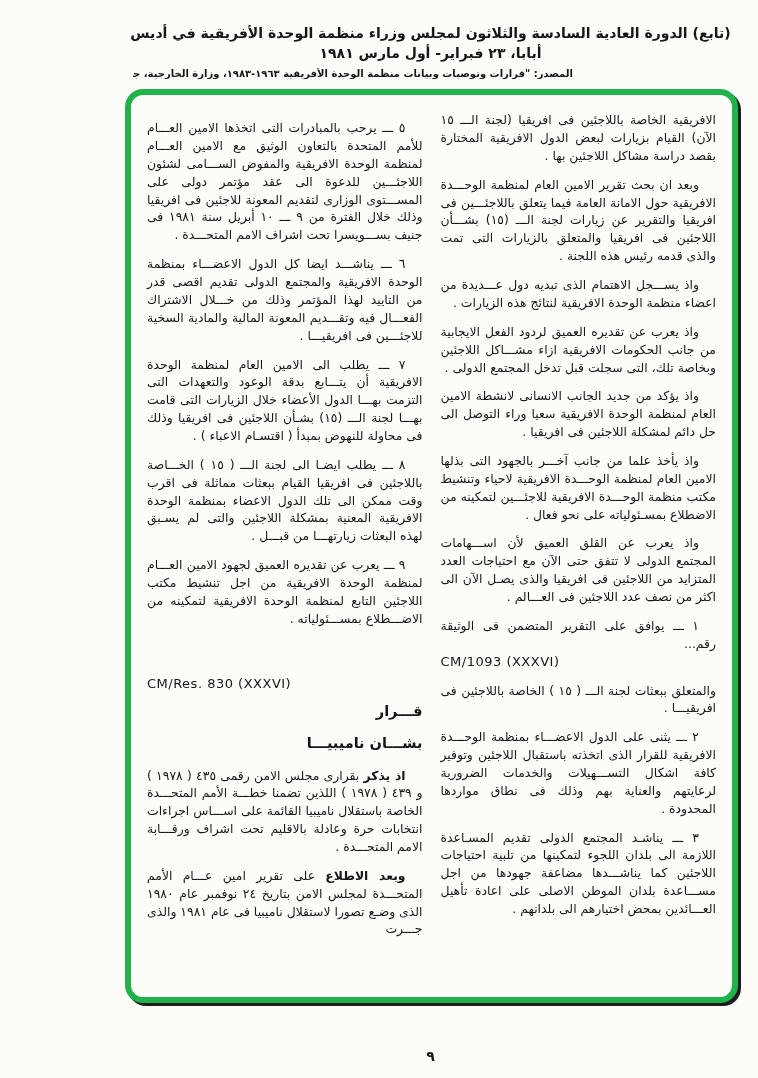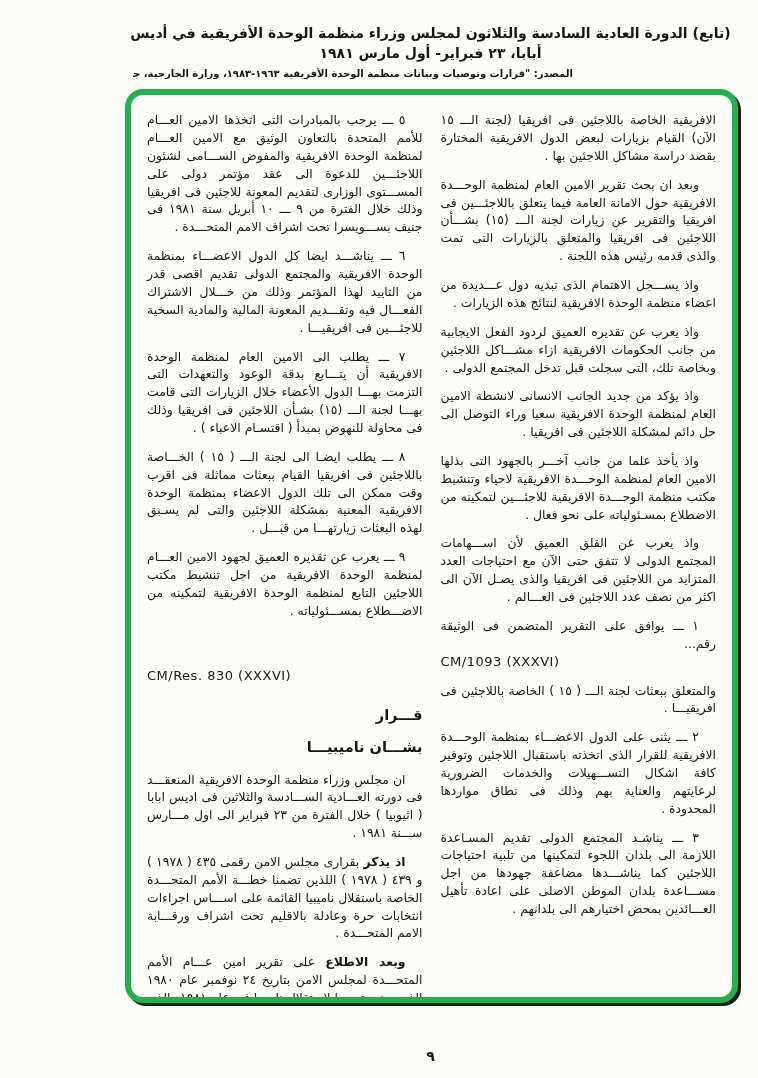--- a/index.html
+++ b/index.html
@@ -57,31 +57,31 @@
     flex: 1 1 0;
     min-width: 0;
   }
   .para {
     direction: rtl;
     text-align: justify;
     font-size: 12.4px;
     line-height: 1.44;
     margin: 0 0 11px;
   }
-  .para.indent { text-indent: 17px; }
+  .para.indent { text-indent: 17px; margin-top: 8px; }
   .para.tight { margin-bottom: 1px; }
   .para b { font-weight: bold; }
   .ref {
     direction: ltr;
     text-align: left;
     font-size: 13px;
     letter-spacing: 0.5px;
     margin: 0 0 13px;
   }
-  .ref.spaced { margin: 48px 0 24px; }
+  .ref.spaced { margin: 48px 0 12px; }
   .heading {
     direction: rtl;
     font-weight: bold;
     font-size: 14.5px;
     margin: 0 0 16px;
   }
   .page-footer {
     position: absolute;
     bottom: 14px;
     left: 0;
@@ -121,21 +121,20 @@
         </section>
       <section class="col col-left">
           <p class="para indent">٥ ـــ يرحب بالمبادرات التى اتخذها الامين العـــام للأمم المتحدة بالتعاون الوثيق مع الامين العـــام لمنظمة الوحدة الافريقية والمفوض الســـامى لشئون اللاجئـــين للدعوة الى عقد مؤتمر دولى على المســـتوى الوزارى لتقديم المعونة للاجئين فى افريقيا وذلك خلال الفترة من ٩ ـــ ١٠ أبريل سنة ١٩٨١ فى جنيف بســـويسرا تحت اشراف الامم المتحـــدة .</p>
           <p class="para indent">٦ ـــ يناشـــد ايضا كل الدول الاعضـــاء بمنظمة الوحدة الافريقية والمجتمع الدولى تقديم اقصى قدر من التاييد لهذا المؤتمر وذلك من خـــلال الاشتراك الفعـــال فيه وتقـــديم المعونة المالية والمادية السخية للاجئـــين فى افريقيـــا .</p>
           <p class="para indent">٧ ـــ يطلب الى الامين العام لمنظمة الوحدة الافريقية أن يتـــابع بدقة الوعود والتعهدات التى التزمت بهـــا الدول الأعضاء خلال الزيارات التى قامت بهـــا لجنة الـــ (١٥) بشـأن اللاجئين فى افريقيا وذلك فى محاولة للنهوض بمبدأ ( اقتسـام الاعباء ) .</p>
           <p class="para indent">٨ ـــ يطلب ايضـا الى لجنة الـــ ( ١٥ ) الخـــاصة باللاجئين فى افريقيا القيام ببعثات مماثلة فى اقرب وقت ممكن الى تلك الدول الاعضاء بمنظمة الوحدة الافريقية المعنية بمشكلة اللاجئين والتى لم يسـبق لهذه البعثات زيارتهـــا من قبـــل .</p>
           <p class="para indent">٩ ـــ يعرب عن تقديره العميق لجهود الامين العـــام لمنظمة الوحدة الافريقية من اجل تنشيط مكتب اللاجئين التابع لمنظمة الوحدة الافريقية لتمكينه من الاضـــطلاع بمســـئولياته .</p>
           <div class="ref spaced">CM/Res. 830 (XXXVI)</div>
           <div class="heading">قـــرار</div>
           <div class="heading">بشـــان ناميبيـــا</div>
-          <p class="para indent">ان مجلس وزراء منظمة الوحدة الافريقية المنعقـــد فى دورته العـــادية الســـادسة والثلاثين فى اديس ابابا ( اثيوبيا ) خلال الفترة من ٢٣ فبراير الى اول مـــارس ســـنة ١٩٨١ .</p>
           <p class="para indent"><b>اذ يذكر</b> بقرارى مجلس الامن رقمى ٤٣٥ ( ١٩٧٨ ) و ٤٣٩ ( ١٩٧٨ ) اللذين تضمنا خطـــة الأمم المتحـــدة الخاصة باستقلال ناميبيا القائمة على اســـاس اجراءات انتخابات حرة وعادلة بالاقليم تحت اشراف ورقـــابة الامم المتحـــدة .</p>
           <p class="para indent"><b>وبعد الاطلاع</b> على تقرير امين عـــام الأمم المتحـــدة لمجلس الامن بتاريخ ٢٤ نوفمبر عام ١٩٨٠ الذى وضـع تصورا لاستقلال ناميبيا فى عام ١٩٨١ والذى جـــرت</p>
         </section>
     </div>
   </main>
 
   <footer class="page-footer">
     <div class="pageno">٩</div>
   </footer>
 

